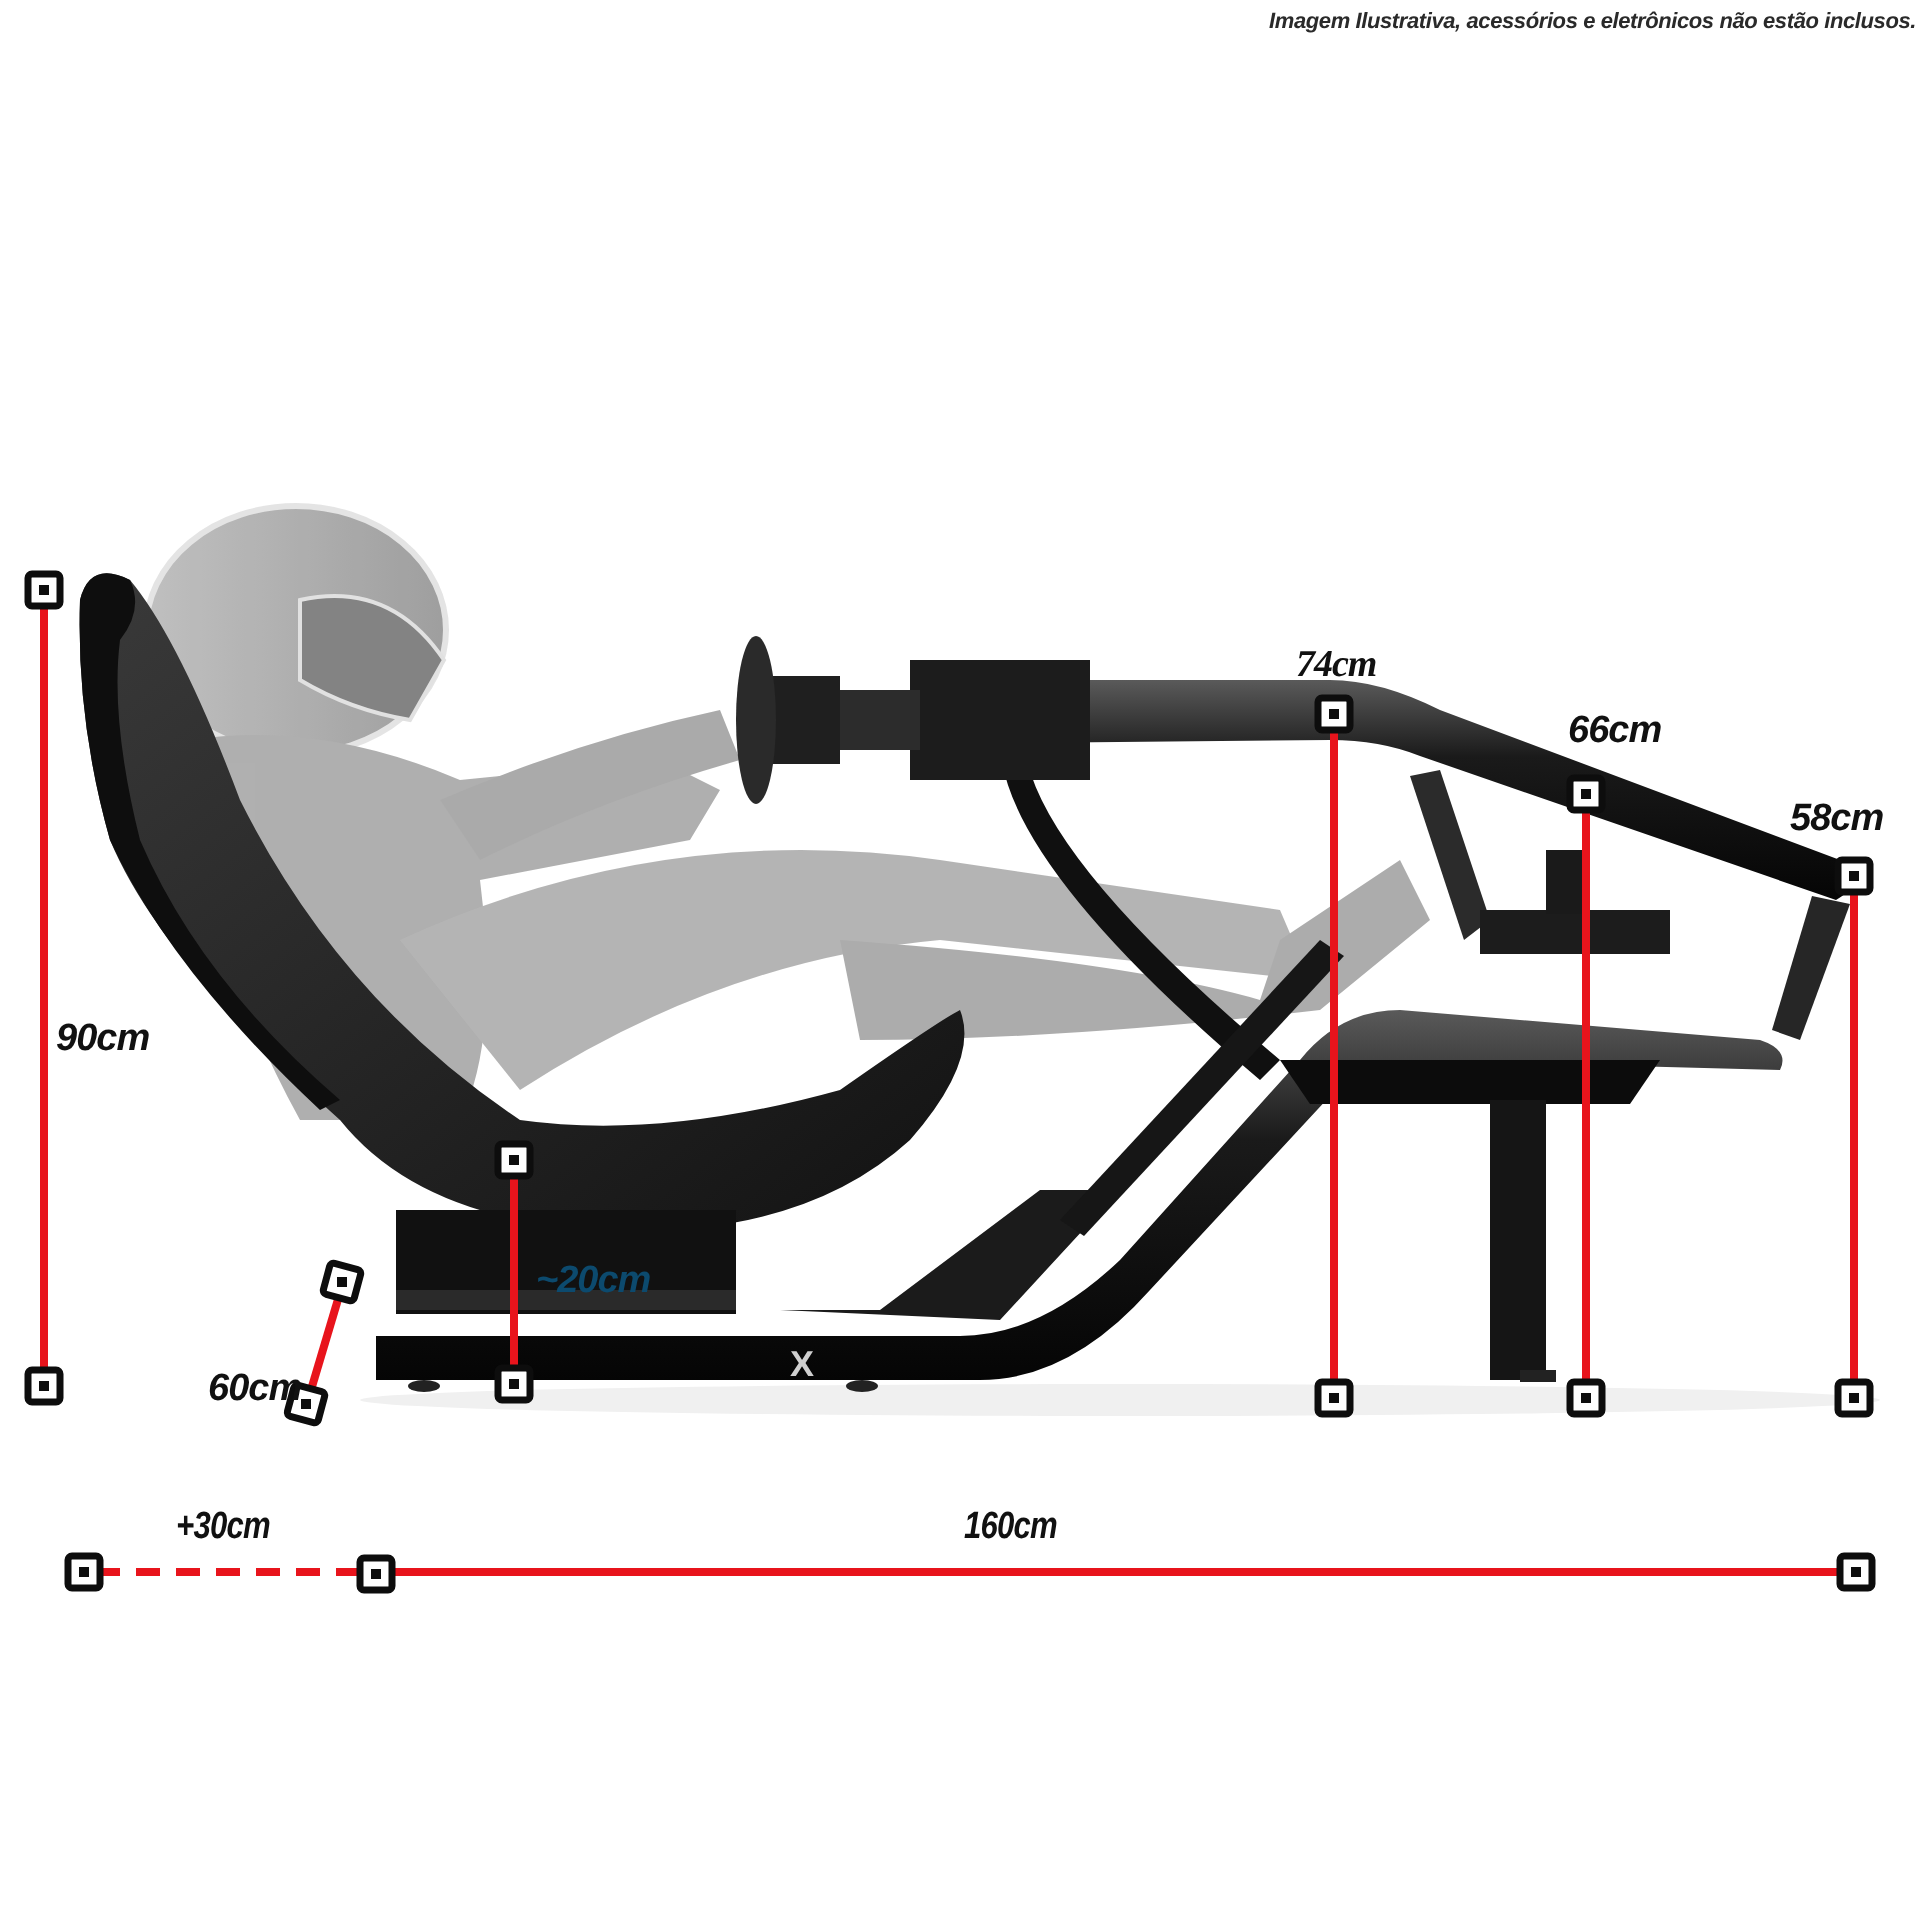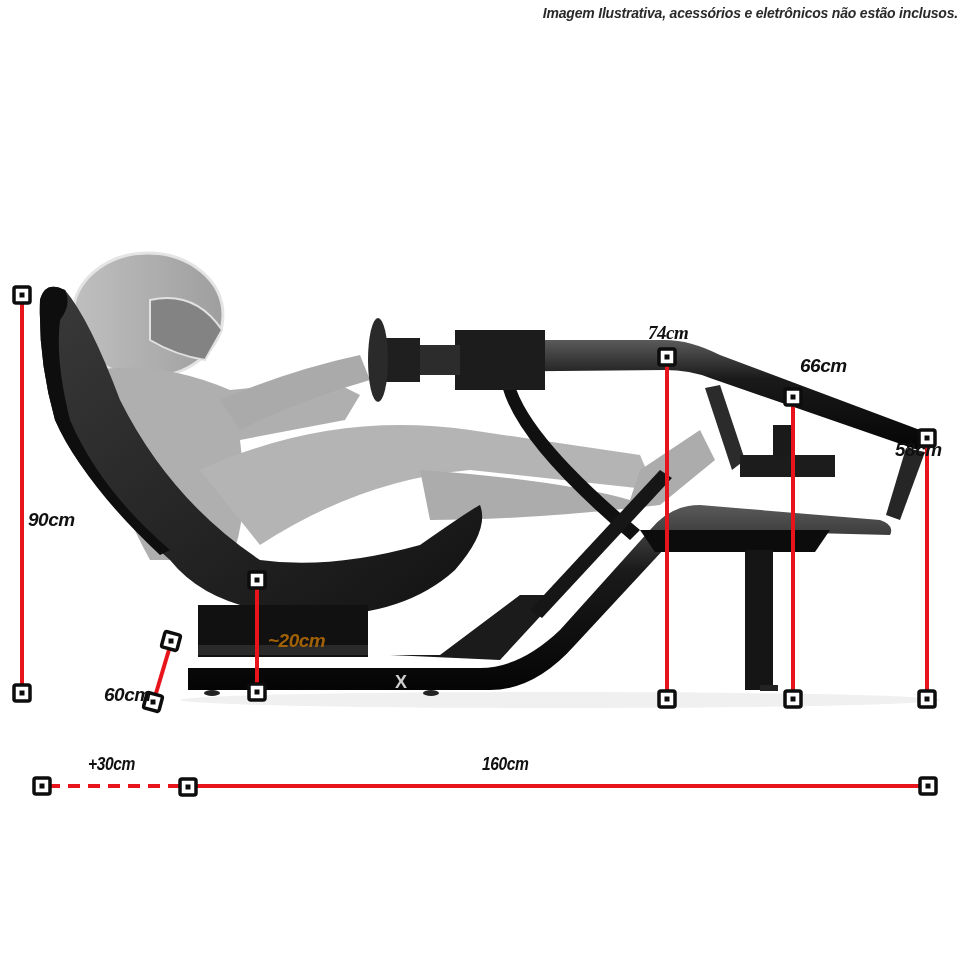--- a/index.html
+++ b/index.html
@@ -1,20 +1,20 @@
 <!DOCTYPE html>
 <html><head>
 <meta charset="utf-8">
 <style>
   html,body{margin:0;padding:0;background:#ffffff;}
   body{width:960px;height:960px;position:relative;overflow:hidden;font-family:"Liberation Sans",sans-serif;}
-  .disclaimer{position:absolute;top:5px;right:2px;font-size:14px;font-weight:bold;font-style:italic;color:#2a2a2a;letter-spacing:-0.2px;margin-left:24px;}
+  .disclaimer{position:absolute;top:5px;right:2px;font-size:11px;font-weight:bold;font-style:italic;color:#2a2a2a;letter-spacing:-0.2px;margin-left:24px;}
   .scene{position:absolute;left:0;top:0;width:960px;height:960px;}
   .label{position:absolute;font-weight:bold;font-style:italic;color:#111;font-size:19px;letter-spacing:-0.5px;white-space:nowrap;}
-  .label.white{color:#a16207;}
+  .label.white{color:#0c4a6e;}
   .label.narrow{transform:scaleX(0.82);transform-origin:left center;}
 </style>
 </head>
 <body>
 
 <div class="disclaimer">Imagem Ilustrativa, acessórios e eletrônicos não estão inclusos.</div>
 
 <svg class="scene" width="960" height="960" viewBox="0 0 960 960" xmlns="http://www.w3.org/2000/svg">
   <defs>
     <linearGradient id="gTube" x1="0" y1="0" x2="0" y2="1">
@@ -164,16 +164,16 @@
         <rect x="920" y="778" width="16" height="16" rx="2"></rect>
         <rect x="925.5" y="783.5" width="5" height="5" fill="#0d0d0d" stroke="none"></rect>
       </g>
   </g>
 </svg>
 
 <div class="label" style="left:28px;top:509px;">90cm</div>
 <div class="label" style="left:104px;top:684px;">60cm</div>
 <div class="label white" style="left:268px;top:630px;">~20cm</div>
 <div class="label" style="left:648px;top:322px;font-family:Liberation Serif, serif;">74cm</div>
-<div class="label" style="left:800px;top:355px;">66cm</div>
-<div class="label" style="left:895px;top:399px;margin-top:40px;">58cm</div>
+<div class="label" style="left:784px;top:355px;">66cm</div>
+<div class="label" style="left:895px;top:399px;">58cm</div>
 <div class="label narrow" style="left:88px;top:753px;">+30cm</div>
 <div class="label narrow" style="left:482px;top:753px;">160cm</div>
 
 </body></html>

